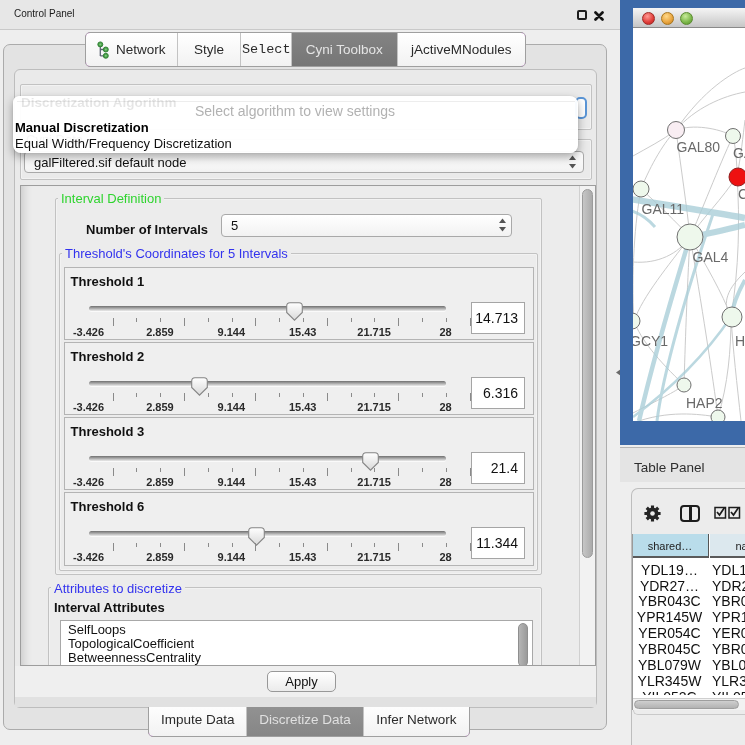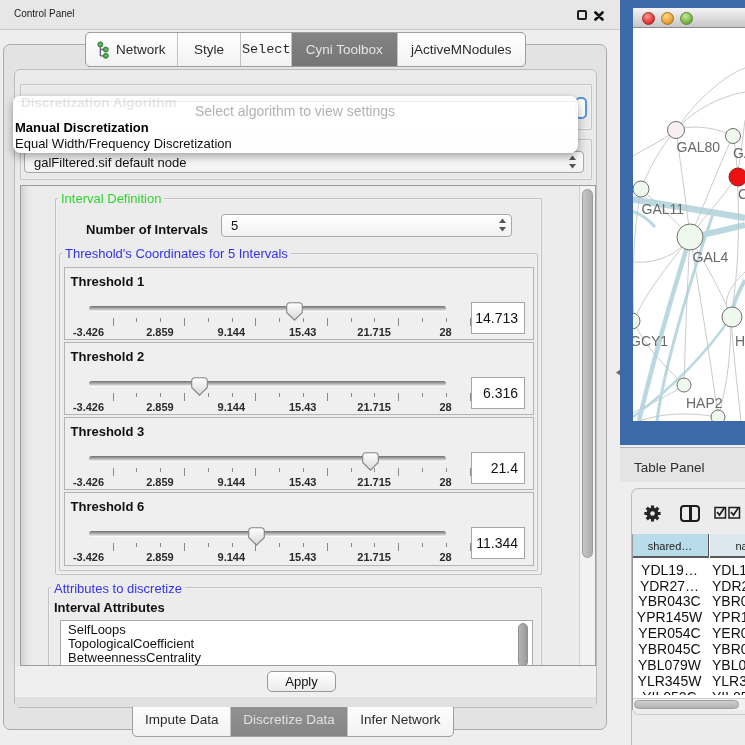--- a/index.html
+++ b/index.html
@@ -14,21 +14,21 @@
 
 #outerpanel { left:3px; top:44px; width:604px; height:686px; background:#e3e3e3; border:1px solid #ababab; border-radius:7px; }
 #innerpanel { left:14px; top:69px; width:583px; height:639px; background:#eaeaea; border:1px solid #bdbdbd; border-radius:6px; }
 
 
 .tabbar { display:flex; height:35px; background:#a21caf; border:1px solid #9f9f9f; border-radius:5px; overflow:hidden; font-size:13.5px; color:#2b2b2b; }
 .tabbar .tab { display:flex; align-items:center; justify-content:center; border-right:1px solid #c3c3c3; background:linear-gradient(#ffffff,#f2f2f2); white-space:nowrap; }
 .tabbar .tab:last-child { border-right:none; }
 .tabbar .sel { background:linear-gradient(#838383,#767676); color:#e4e4e4; }
 #toptabs { left:85px; top:32px; width:441px; }
-#bottabs { left:132px; top:702px; width:322px; }
+#bottabs { left:148px; top:702px; width:322px; }
 #bottabs .sel { background:linear-gradient(#939393,#868686); color:#e0e0e0; }
 
 
 .group { border:1px solid #c2c2c2; border-radius:2px; box-shadow:inset 0 0 0 1px #f2f2f2; }
 .gtitle { position:absolute; font-size:13px; padding:0 3px; }
 
 
 .combo { background:linear-gradient(#ffffff,#f2f2f2); border:1px solid #a9a9a9; border-radius:4px; font-size:13px; color:#111; display:flex; align-items:center; }
 .combo .ctext { padding-left:9px; }
 .carrows { position:absolute; width:9px; }

